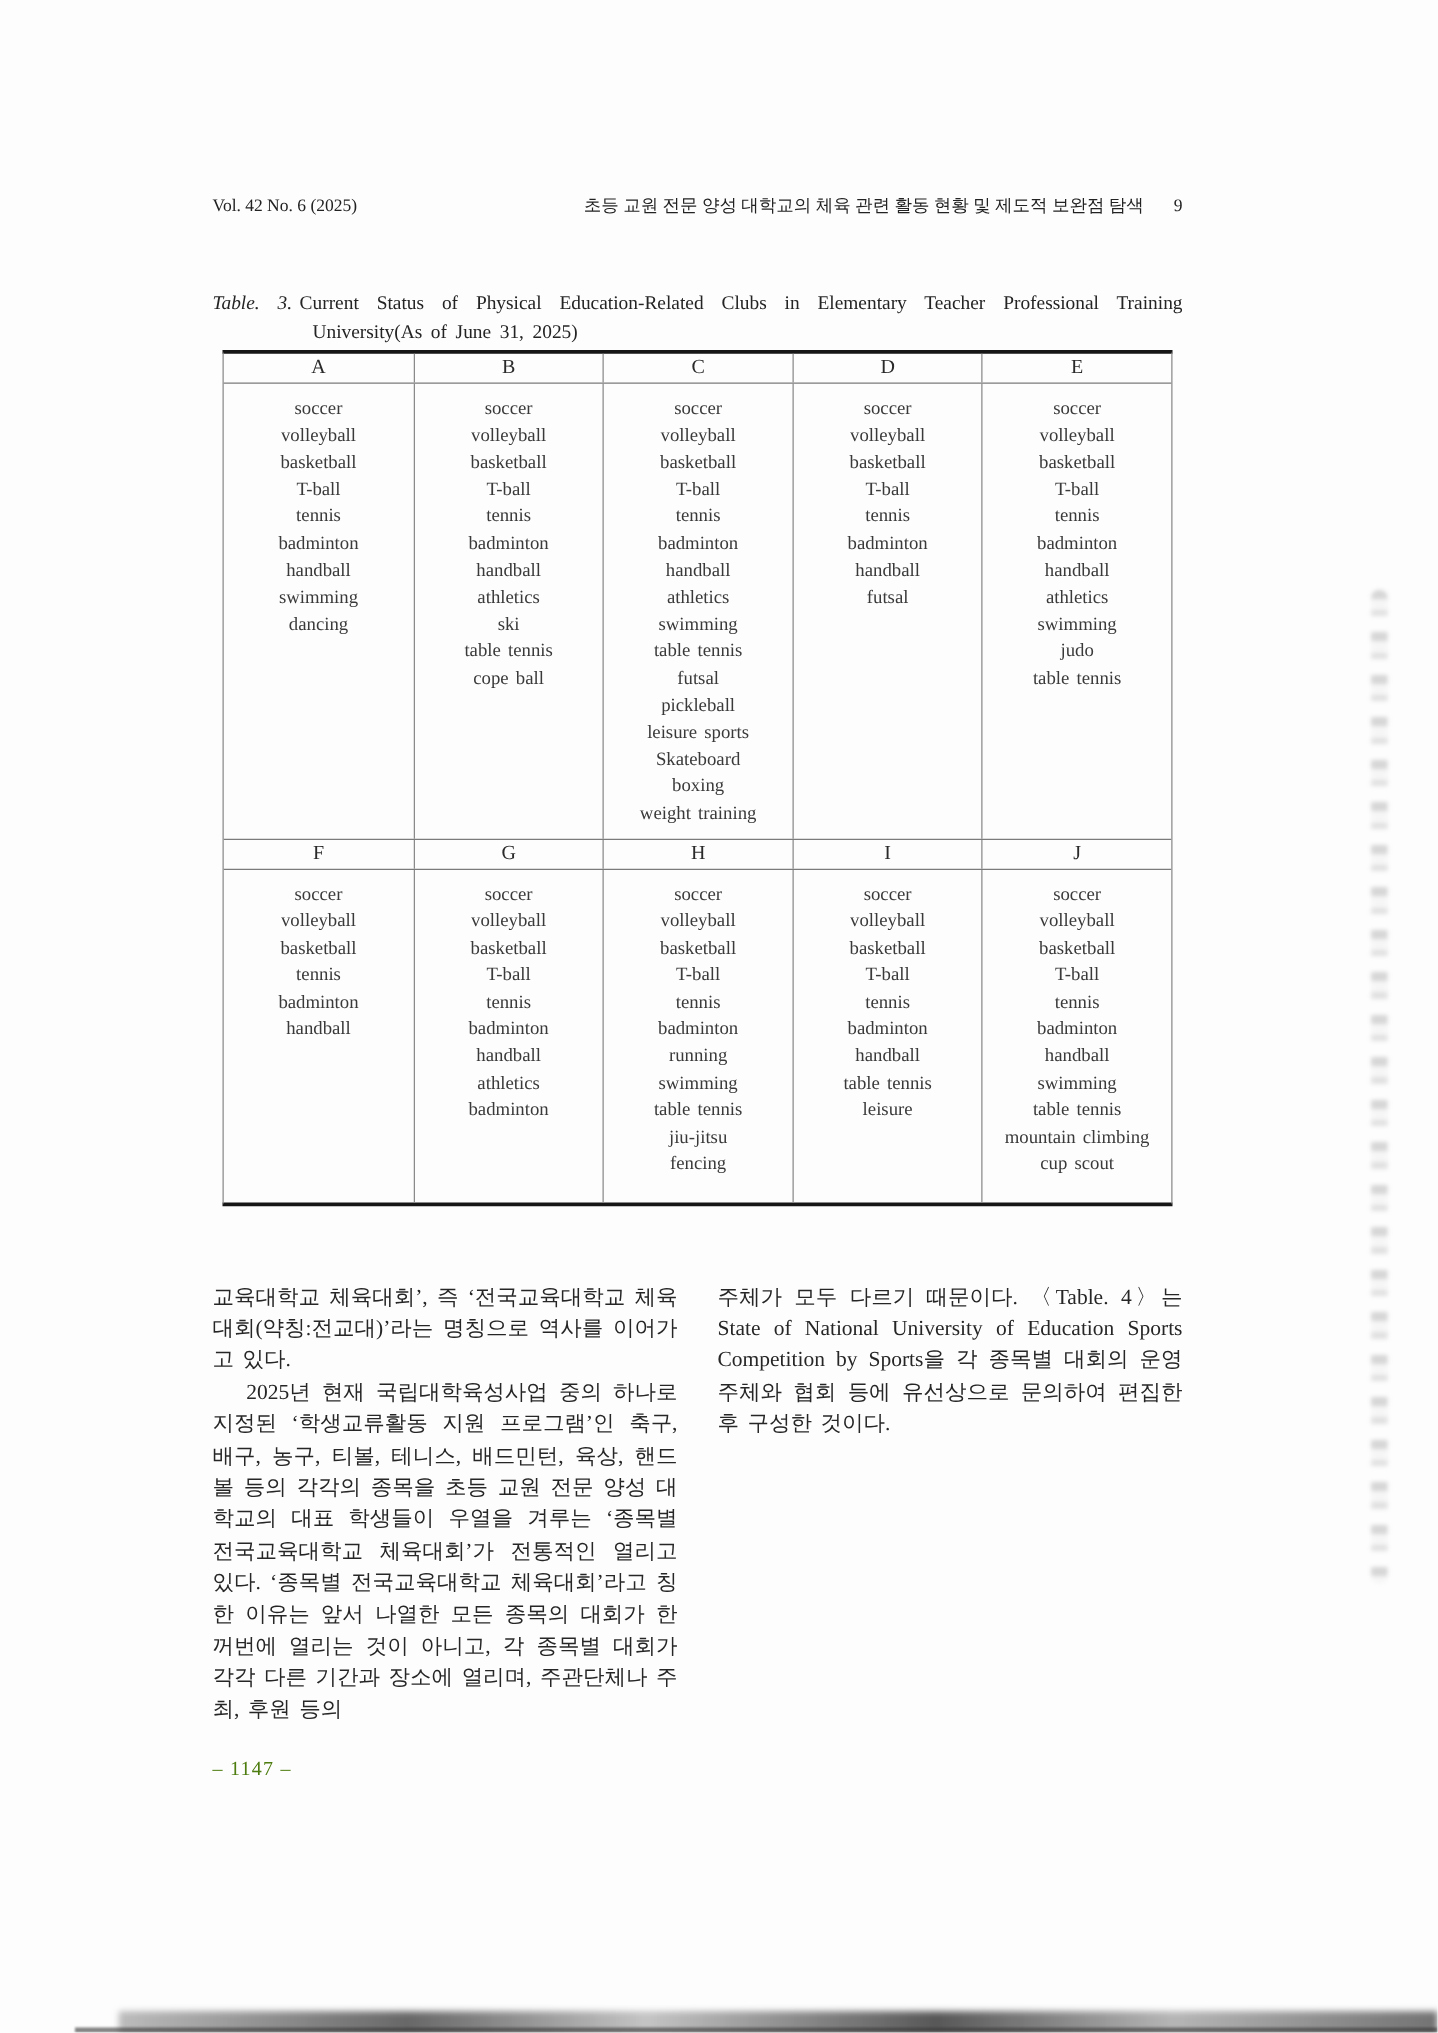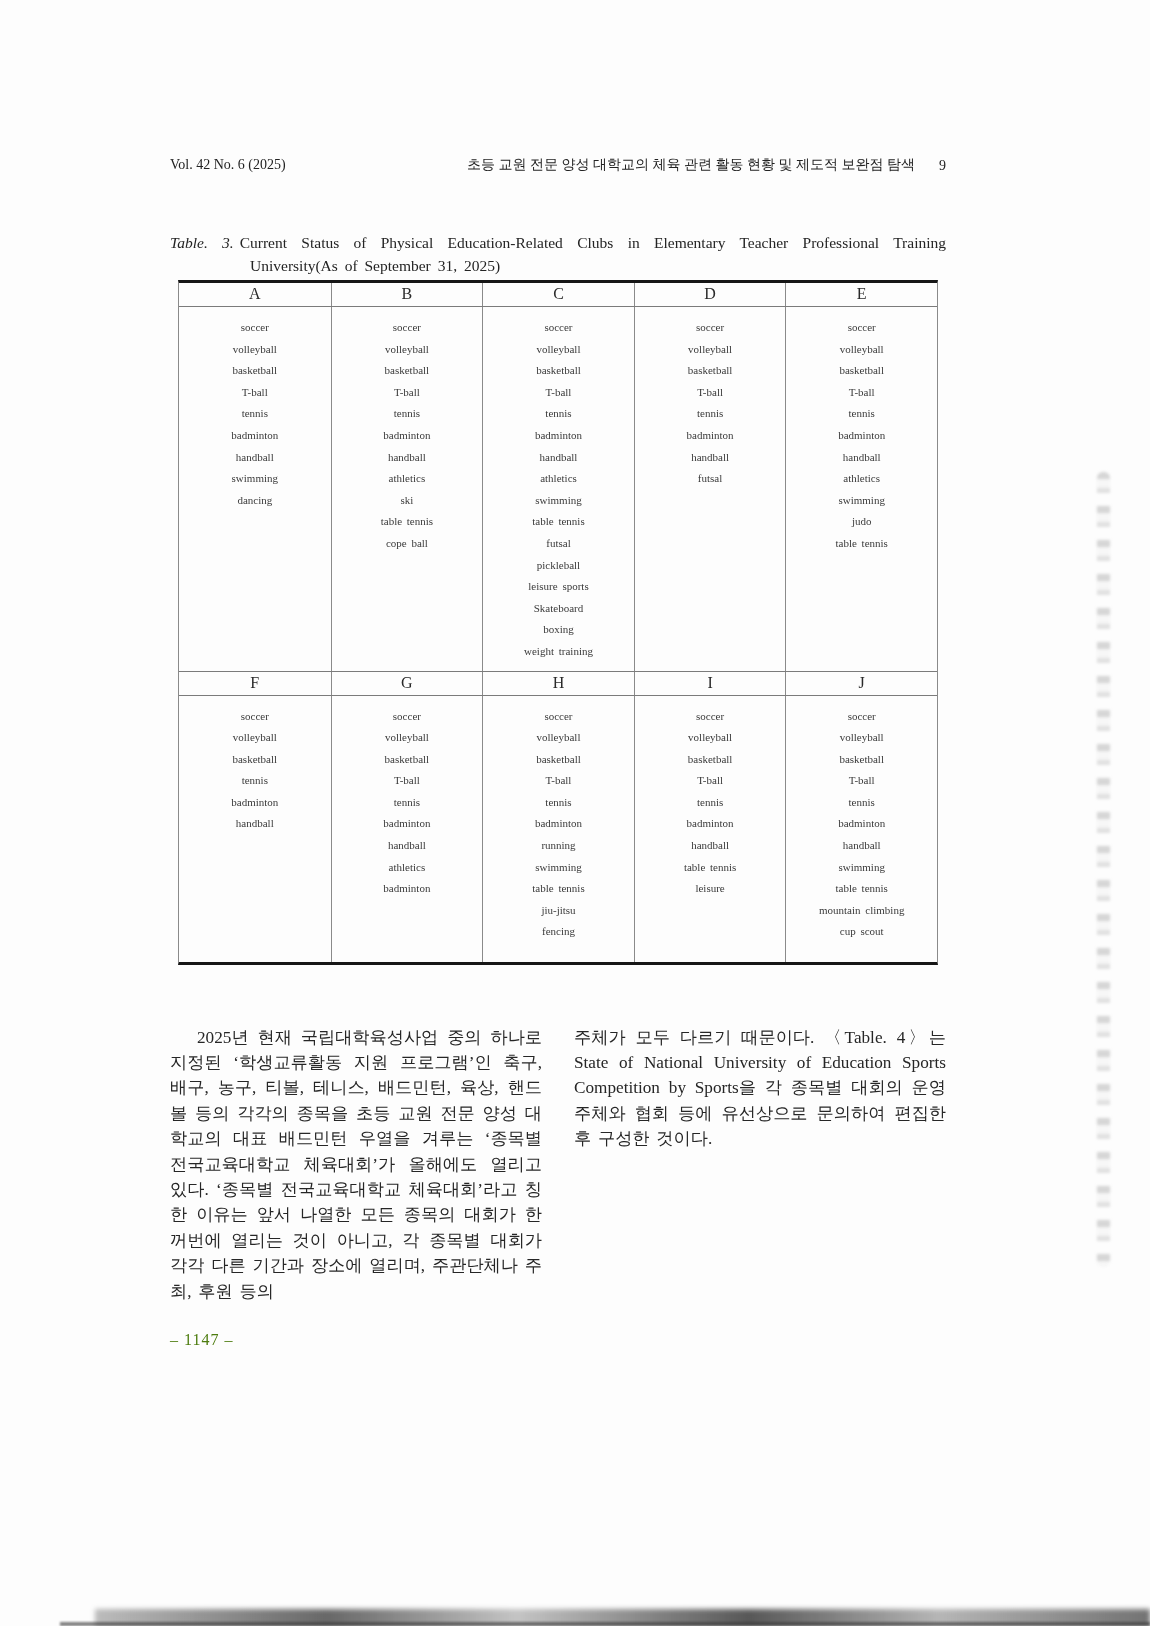--- a/index.html
+++ b/index.html
@@ -24,21 +24,21 @@
 
   
   .pub-table{margin-top:3px;margin-left:8px;width:758px;
     border-top:3px solid #161616;border-bottom:3px solid #161616;
     border-left:1px solid #8a8a8a;border-right:1px solid #8a8a8a;}
   .sec-header{display:grid;grid-template-columns:repeat(5,1fr);border-bottom:1px solid #7b7b7b;}
   .sec-header.second{border-top:1px solid #7b7b7b;}
   .sec-header .hcell{text-align:center;font-size:16px;padding:2px 0 3px;color:#2a2a2a;}
   .sec-header .hcell + .hcell{border-left:1px solid #8a8a8a;}
   .sec-body{display:grid;grid-template-columns:repeat(5,1fr);}
-  .sec-body .cell{padding:10px 3px 8px;text-align:center;font-size:11px;line-height:21.6px;color:#3a3a3a;}
+  .sec-body .cell{padding:10px 3px 8px;text-align:center;font-size:15px;line-height:21.6px;color:#3a3a3a;}
   .sec-body .cell + .cell{border-left:1px solid #8a8a8a;}
   .sec-body.sec2 .cell{min-height:248px;}
   .club{word-spacing:2px;}
 
   
   .body-cols{display:flex;gap:32px;margin-top:60px;}
   .bcol{width:372px;font-size:17.2px;line-height:25.4px;text-align:justify;color:#262626;word-spacing:2.5px;}
   .bcol p{margin:0;}
   .bcol p.indent{text-indent:27px;}
 
@@ -77,21 +77,21 @@
 
   <div class="hdr">
     <span>Vol. 42 No. 6 (2025)</span>
     <span class="hdr-right">
       <span>초등 교원 전문 양성 대학교의 체육 관련 활동 현황 및 제도적 보완점 탐색</span>
       <span>9</span>
     </span>
   </div>
 
   <div class="caption">
-    <span class="cap-label">Table. 3.</span><span>Current Status of Physical Education-Related Clubs in Elementary Teacher Professional Training University(As of September 31, 2025)</span>
+    <span class="cap-label">Table. 3.</span><span>Current Status of Physical Education-Related Clubs in Elementary Teacher Professional Training University(As of June 31, 2025)</span>
   </div>
 
   <div class="pub-table">
       <div class="sec-header">
         <div class="hcell">A</div>
         <div class="hcell">B</div>
         <div class="hcell">C</div>
         <div class="hcell">D</div>
         <div class="hcell">E</div>
       </div>
@@ -224,21 +224,22 @@
           <div class="club">swimming</div>
           <div class="club">table tennis</div>
           <div class="club">mountain climbing</div>
           <div class="club">cup scout</div>
         </div>
       </div>
     </div>
 
   <div class="body-cols">
     <div class="bcol">
-        <p class="indent">2025년 현재 국립대학육성사업 중의 하나로 지정된 ‘학생교류활동 지원 프로그램’인 축구, 배구, 농구, 티볼, 테니스, 배드민턴, 육상, 핸드볼 등의 각각의 종목을 초등 교원 전문 양성 대학교의 대표 배드민턴 우열을 겨루는 ‘종목별 전국교육대학교 체육대회’가 올해에도 열리고 있다. ‘종목별 전국교육대학교 체육대회’라고 칭한 이유는 앞서 나열한 모든 종목의 대회가 한꺼번에 열리는 것이 아니고, 각 종목별 대회가 각각 다른 기간과 장소에 열리며, 주관단체나 주최, 후원 등의</p>
+        <p>교육대학교 체육대회’, 즉 ‘전국교육대학교 체육대회(약칭:전교대)’라는 명칭으로 역사를 이어가고 있다.</p>
+        <p class="indent">2025년 현재 국립대학육성사업 중의 하나로 지정된 ‘학생교류활동 지원 프로그램’인 축구, 배구, 농구, 티볼, 테니스, 배드민턴, 육상, 핸드볼 등의 각각의 종목을 초등 교원 전문 양성 대학교의 대표 학생들이 우열을 겨루는 ‘종목별 전국교육대학교 체육대회’가 전통적인 열리고 있다. ‘종목별 전국교육대학교 체육대회’라고 칭한 이유는 앞서 나열한 모든 종목의 대회가 한꺼번에 열리는 것이 아니고, 각 종목별 대회가 각각 다른 기간과 장소에 열리며, 주관단체나 주최, 후원 등의</p>
       </div>
     <div class="bcol">
         <p>주체가 모두 다르기 때문이다. 〈Table. 4〉는 State of National University of Education Sports Competition by Sports을 각 종목별 대회의 운영 주체와 협회 등에 유선상으로 문의하여 편집한 후 구성한 것이다.</p>
       </div>
   </div>
 
   <div class="footer">– 1147 –</div>
 </div>
 
 <div class="artifact-right"></div>

